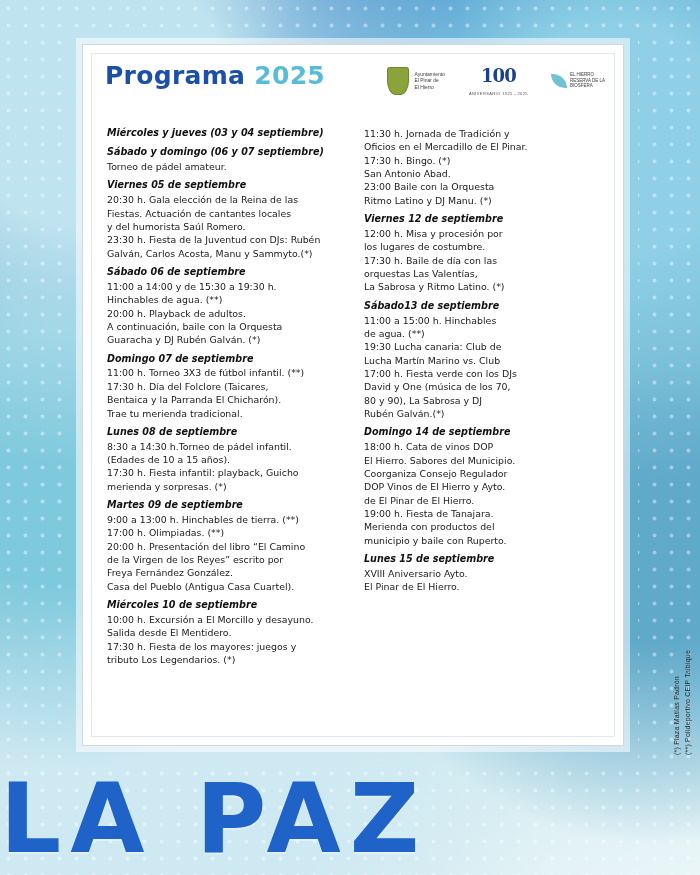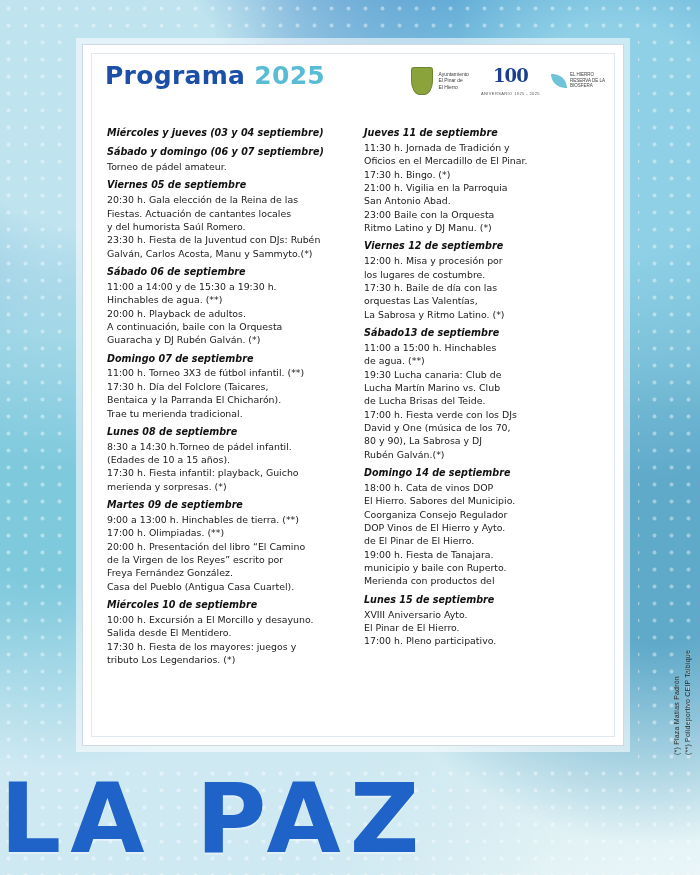--- a/index.html
+++ b/index.html
@@ -59,21 +59,21 @@
   .head{
     position:absolute;left:22px;top:16px;right:18px;height:56px;
     display:flex;align-items:flex-start;justify-content:space-between;
   }
   .title{
     font-family:"DejaVu Sans", sans-serif;
     font-weight:bold;font-size:25px;letter-spacing:.3px;
     color:#1b4fa8;white-space:nowrap;
   }
   .title .year{color:#58bcd4;}
-  .logos{display:flex;align-items:center;gap:12px;margin-top:4px;}
+  .logos{display:flex;align-items:center;gap:24px;margin-top:4px;}
   .logo{display:flex;align-items:center;gap:5px;}
   .crest{
     width:20px;height:26px;background:#8aa33a;
     border-radius:3px 3px 9px 9px/3px 3px 14px 14px;
     border:1px solid #6e8430;
   }
   .logo-text{font-size:5px;line-height:1.25;color:#3b3b3b;white-space:nowrap;}
   .aniv{
     display:flex;flex-direction:column;align-items:center;justify-content:center;
   }
@@ -196,57 +196,53 @@
           <div class="line">de la Virgen de los Reyes” escrito por</div>
           <div class="line">Freya Fernández González.</div>
           <div class="line">Casa del Pueblo (Antigua Casa Cuartel).</div>
           <div class="day">Miércoles 10 de septiembre</div>
           <div class="line">10:00 h. Excursión a El Morcillo y desayuno.</div>
           <div class="line">Salida desde El Mentidero.</div>
           <div class="line">17:30 h. Fiesta de los mayores: juegos y</div>
           <div class="line">tributo Los Legendarios. (*)</div>
         </div>
       <div class="col" id="col-right">
-          <div class="day">Jueves 11 de septiembre</div>
           <div class="line">11:30 h. Jornada de Tradición y</div>
           <div class="line">Oficios en el Mercadillo de El Pinar.</div>
           <div class="line">17:30 h. Bingo. (*)</div>
-          <div class="line">21:00 h. Vigilia en la Parroquia</div>
           <div class="line">San Antonio Abad.</div>
           <div class="line">23:00 Baile con la Orquesta</div>
           <div class="line">Ritmo Latino y DJ Manu. (*)</div>
           <div class="day">Viernes 12 de septiembre</div>
           <div class="line">12:00 h. Misa y procesión por</div>
           <div class="line">los lugares de costumbre.</div>
           <div class="line">17:30 h. Baile de día con las</div>
           <div class="line">orquestas Las Valentías,</div>
           <div class="line">La Sabrosa y Ritmo Latino. (*)</div>
           <div class="day">Sábado13 de septiembre</div>
           <div class="line">11:00 a 15:00 h. Hinchables</div>
           <div class="line">de agua. (**)</div>
           <div class="line">19:30 Lucha canaria: Club de</div>
           <div class="line">Lucha Martín Marino vs. Club</div>
-          <div class="line">de Lucha Brisas del Teide.</div>
           <div class="line">17:00 h. Fiesta verde con los DJs</div>
           <div class="line">David y One (música de los 70,</div>
           <div class="line">80 y 90), La Sabrosa y DJ</div>
           <div class="line">Rubén Galván.(*)</div>
           <div class="day">Domingo 14 de septiembre</div>
           <div class="line">18:00 h. Cata de vinos DOP</div>
           <div class="line">El Hierro. Sabores del Municipio.</div>
           <div class="line">Coorganiza Consejo Regulador</div>
           <div class="line">DOP Vinos de El Hierro y Ayto.</div>
           <div class="line">de El Pinar de El Hierro.</div>
           <div class="line">19:00 h. Fiesta de Tanajara.</div>
+          <div class="line">Merienda con productos del</div>
           <div class="line">municipio y baile con Ruperto.</div>
-          <div class="line">Merienda con productos del</div>
           <div class="day">Lunes 15 de septiembre</div>
           <div class="line">XVIII Aniversario Ayto.</div>
           <div class="line">El Pinar de El Hierro.</div>
-          <div class="line">17:00 h. Pleno participativo.</div>
         </div>
     </div>
   </div>
 
   <div class="sidenote">
     <span>(*) Plaza Matías Padrón</span>
     <span>(**) Polideportivo CEIP Taibique</span>
   </div>
 
   <div class="lapaz">LA PAZ</div>

